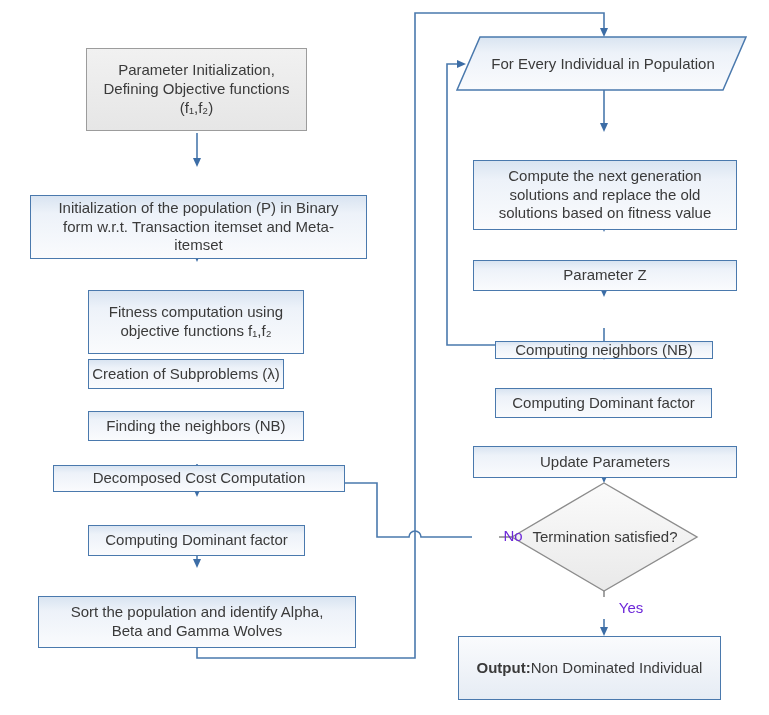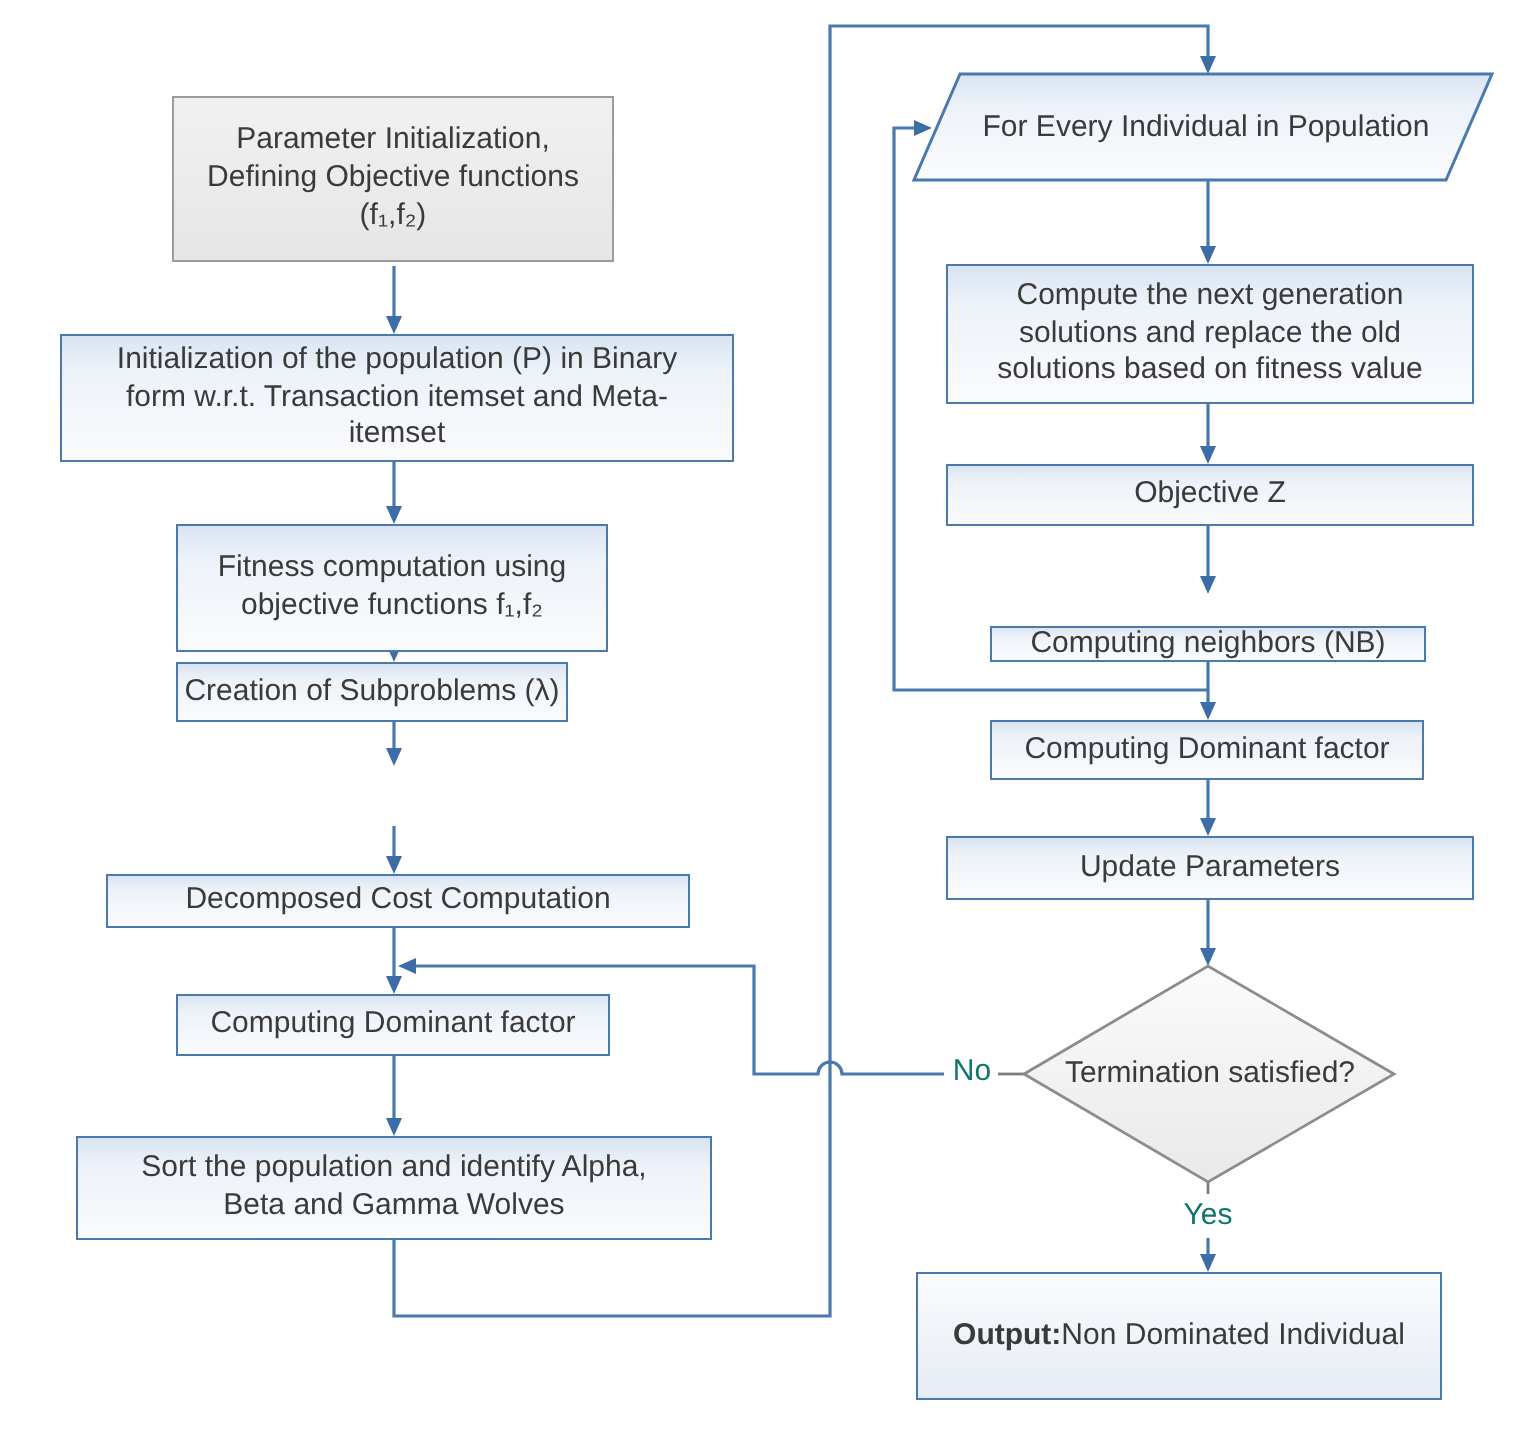--- a/index.html
+++ b/index.html
@@ -16,33 +16,34 @@
     display:flex;align-items:center;justify-content:center;
     text-align:center;
     font-size:15px;line-height:1.26;color:#3a3a3a;
     white-space:pre-line;
     box-sizing:border-box;
     padding:1px 0;
   }
   .blue{
     border:1.5px solid #4a79ad;
     background:linear-gradient(180deg,#d9e4f1 0%,#edf2f9 28%,#fafbfd 100%);
+    margin-top:28px;
   }
   .out{
     border:1.5px solid #4a79ad;
     background:linear-gradient(180deg,#fafbfd 0%,#e6ecf4 100%);
   }
   .gray{
     border:1.5px solid #9c9c9c;
     background:linear-gradient(180deg,#f1f1f1 0%,#e6e6e6 100%);
   }
   .overlay{background:transparent;border:none;}
   .edge-label{
     position:absolute;text-align:center;
-    font-size:15px;color:#0f766e;
+    font-size:15px;color:#6d28d9;margin-left:27px;
   }
   .bold{font-weight:bold;}
 </style>
 </head>
 <body>
 
 <div id="canvas">
 
   <svg id="wires" viewBox="0 0 769 715">
     <defs>
@@ -95,35 +96,36 @@
 
   <div class="node blue" style="left:30px;top:167px;width:337px;height:64px">Initialization of the population (P) in Binary
 form w.r.t. Transaction itemset and Meta-
 itemset</div>
 
   <div class="node blue" style="left:88px;top:262px;width:216px;height:64px">Fitness computation using
 objective functions f₁,f₂</div>
 
   <div class="node blue" style="left:88px;top:331px;width:196px;height:30px">Creation of Subproblems (λ)</div>
 
+  <div class="node blue" style="left:88px;top:383px;width:216px;height:30px">Finding the neighbors (NB)</div>
 
   <div class="node blue" style="left:53px;top:437px;width:292px;height:27px">Decomposed Cost Computation</div>
 
   <div class="node blue" style="left:88px;top:497px;width:217px;height:31px">Computing Dominant factor</div>
 
   <div class="node blue" style="left:38px;top:568px;width:318px;height:52px">Sort the population and identify Alpha,
 Beta and Gamma Wolves</div>
 
   <div class="node overlay" style="left:467px;top:42px;width:272px;height:44px">For Every Individual in Population</div>
 
   <div class="node blue" style="left:473px;top:132px;width:264px;height:70px">Compute the next generation
 solutions and replace the old
 solutions based on fitness value</div>
 
-  <div class="node blue" style="left:473px;top:232px;width:264px;height:31px">Objective Z</div>
+  <div class="node blue" style="left:473px;top:232px;width:264px;height:31px">Parameter Z</div>
 
   <div class="node blue" style="left:495px;top:313px;width:218px;height:18px">Computing neighbors (NB)</div>
 
   <div class="node blue" style="left:495px;top:360px;width:217px;height:30px">Computing Dominant factor</div>
 
   <div class="node blue" style="left:473px;top:418px;width:264px;height:32px">Update Parameters</div>
 
   <div class="node overlay" style="left:514px;top:522px;width:182px;height:30px">Termination satisfied?</div>
 
   <div class="node out" style="left:458px;top:636px;width:263px;height:64px">

